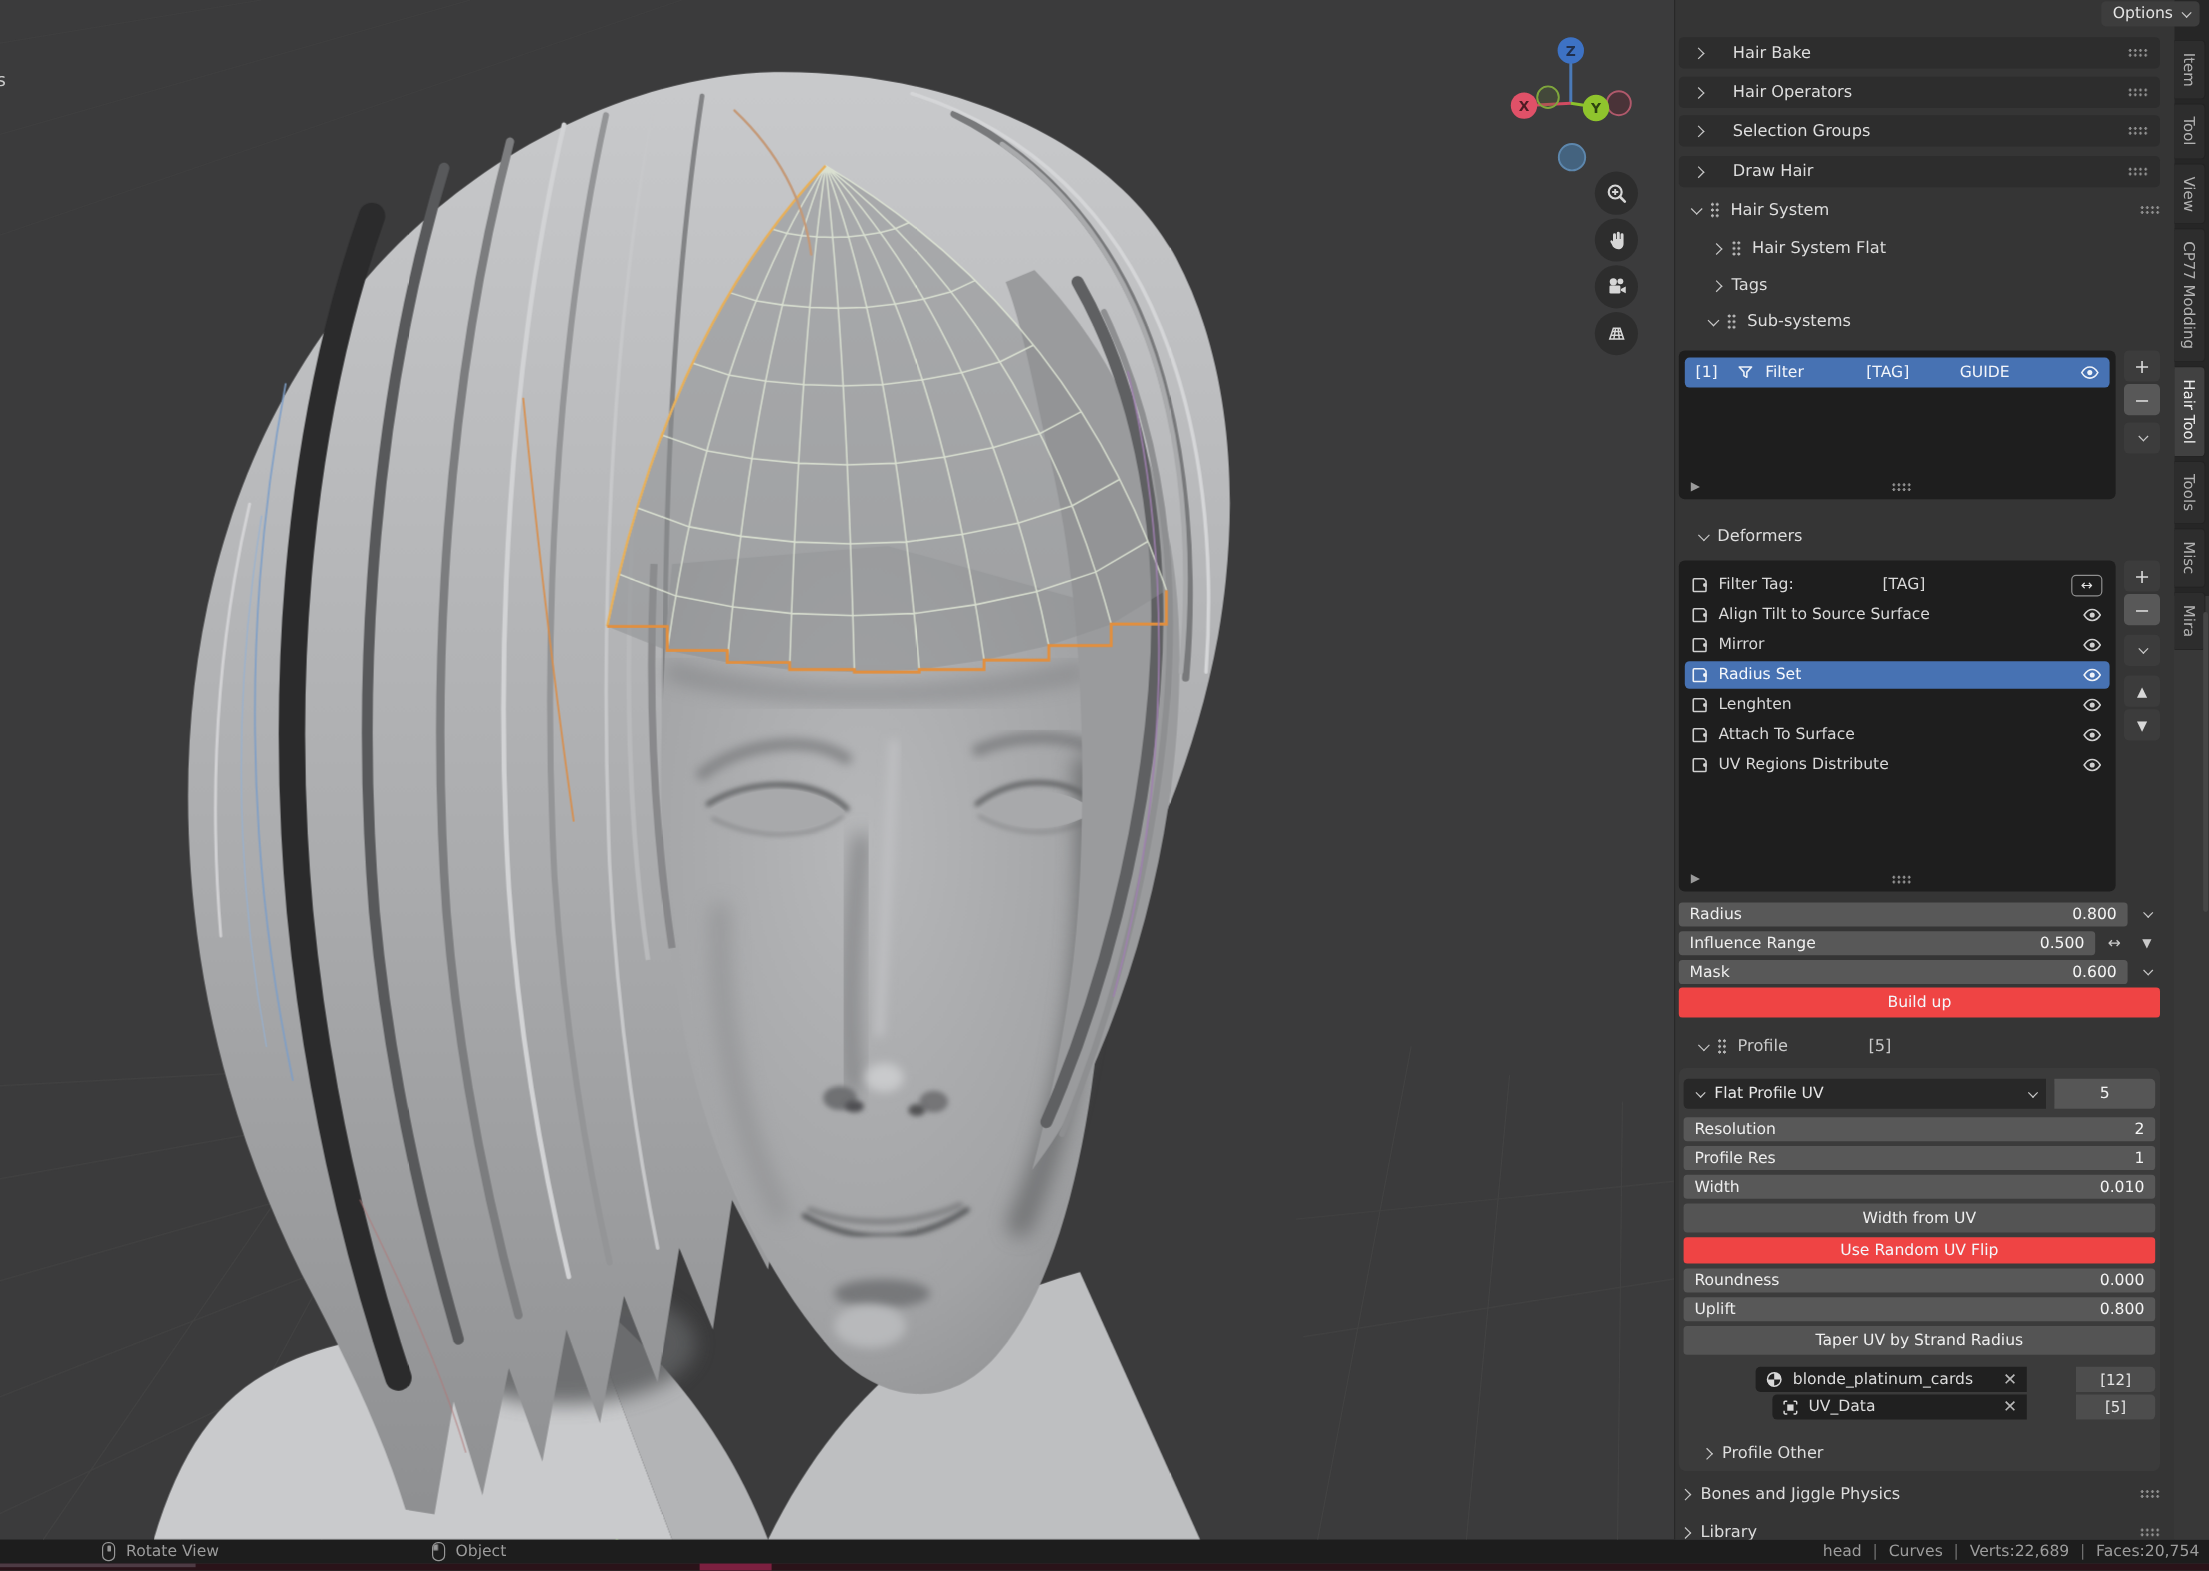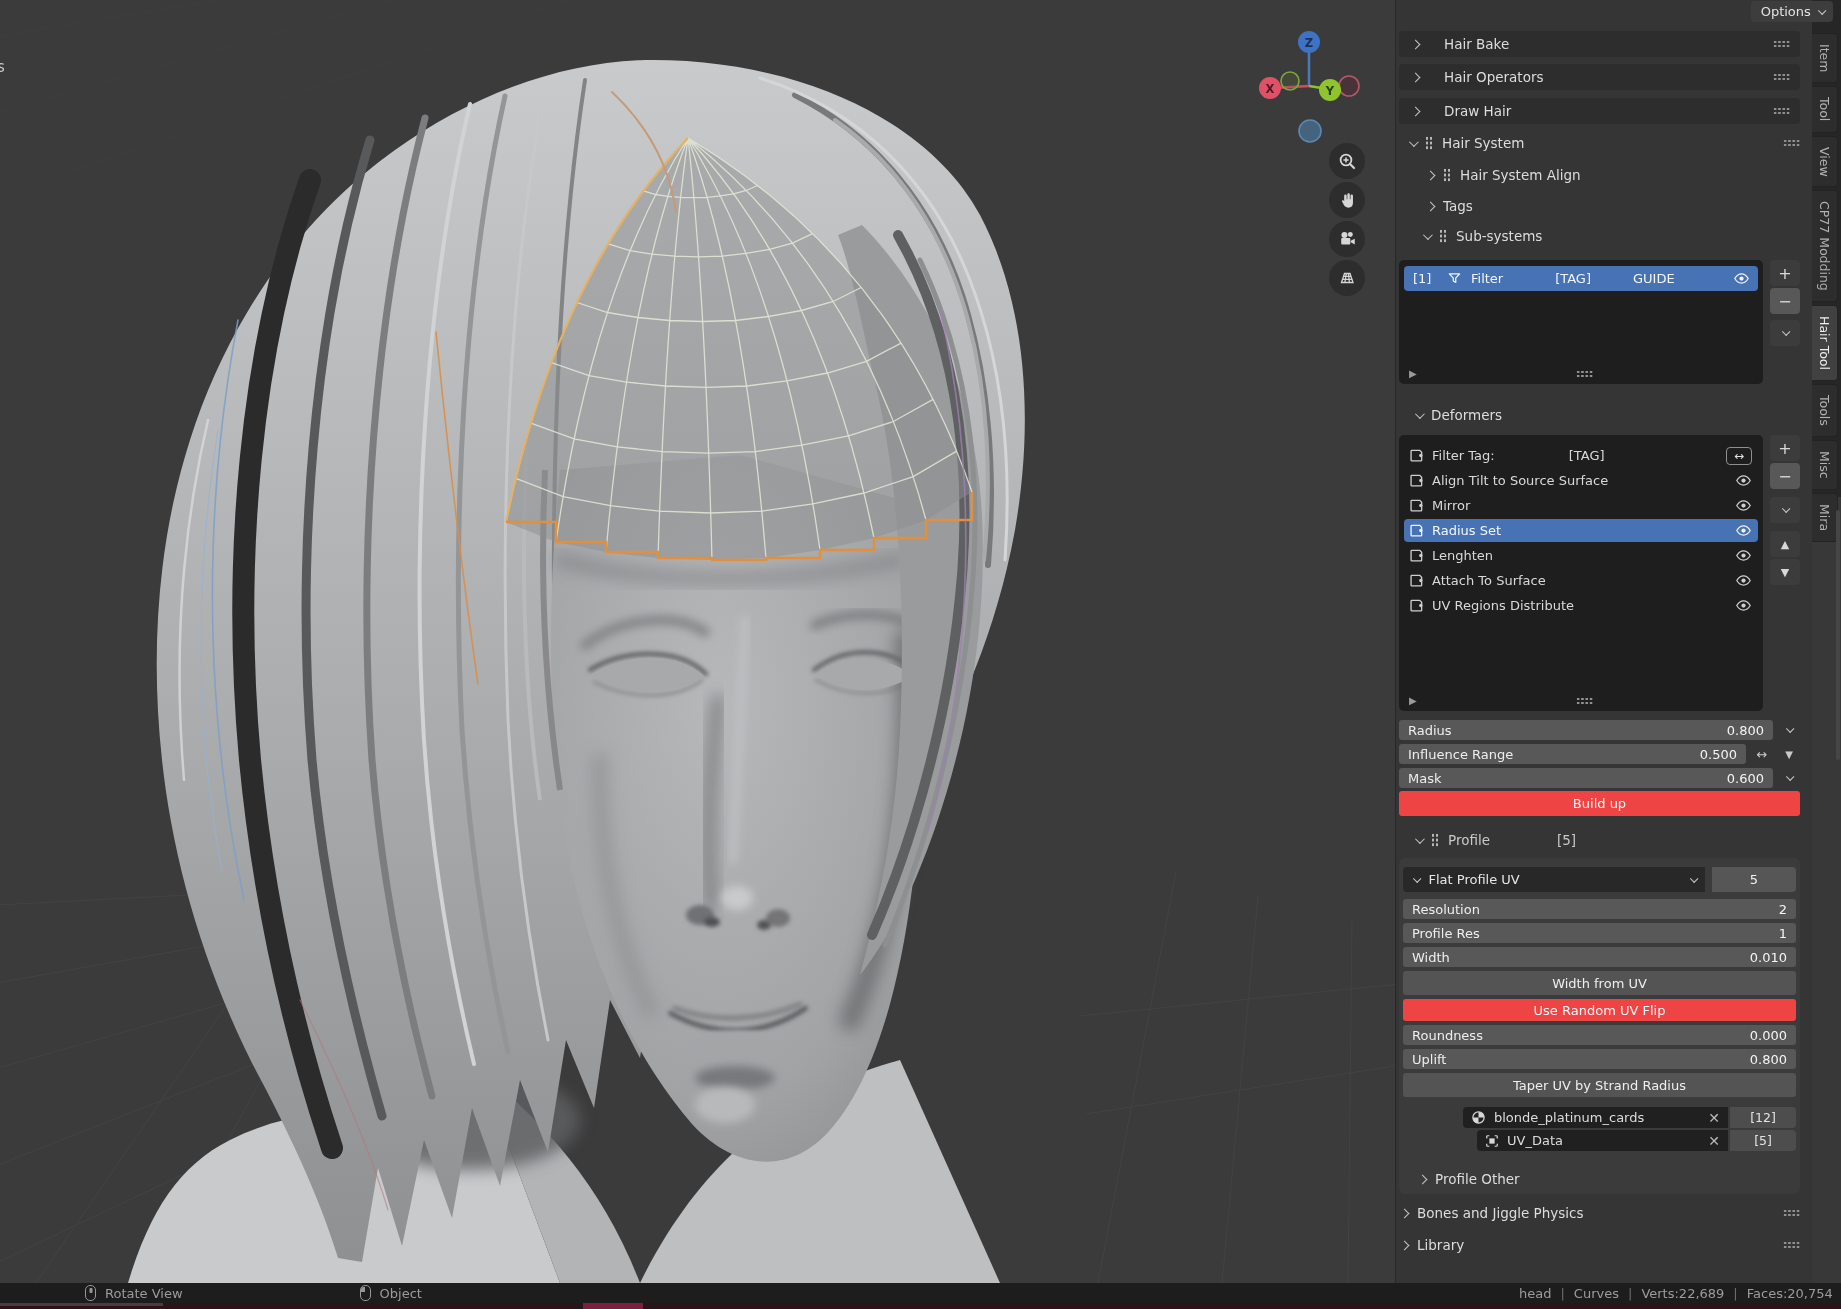--- a/index.html
+++ b/index.html
@@ -57,21 +57,21 @@
   .deco{width:22px;display:flex;align-items:center;justify-content:center;color:#c9c9c9;flex:none;}
   .btn{background:#545454;border-radius:3px;height:24px;display:flex;align-items:center;justify-content:center;
        font-size:13px;color:#eeeeee;}
   .btn.blue{background:#ef4444;color:#f4f7fb;}
   .subpanel{background:#3b3b3b;border-radius:6px;margin-top:8px;padding:9px 4px 4px 4px;}
   .dropdown{display:flex;align-items:center;gap:5px;}
   .ddmain{flex:1;background:#282828;border-radius:4px 0 0 4px;height:25px;display:flex;align-items:center;
           gap:10px;padding:0 10px;font-size:13px;color:#e6e6e6;}
   .ddval{width:84px;height:25px;background:#565656;border-radius:0 4px 4px 0;margin-left:2px;
          display:flex;align-items:center;justify-content:center;font-size:13px;color:#f2f2f2;}
-  .datarow{display:flex;align-items:center;height:21px;font-size:13px;}
+  .datarow{display:flex;align-items:center;height:21px;font-size:13px;gap:39px;}
   .namefield{flex:1;background:#202020;border-radius:4px 0 0 4px;height:21px;display:flex;
              align-items:center;gap:8px;padding:0 8px;color:#dcdcdc;}
   .namefield .x{margin-left:auto;color:#b9b9b9;font-size:14px;}
   .badgebox{width:66px;height:21px;background:#4d4d4d;border-radius:0 4px 4px 0;margin-left:2px;
             display:flex;align-items:center;justify-content:center;color:#e3e3e3;font-size:12.5px;}
 
   
   #tab-strip{position:absolute;left:1812px;top:0;width:29px;height:1283px;z-index:6;
              background:linear-gradient(180deg,#262626 0,#262626 497px,#383838 497px,#383838 100%);
              display:flex;flex-direction:column;align-items:flex-start;}
@@ -289,36 +289,41 @@
     <div class="phead">
       <span class="cr"></span>
       <span>Hair Bake</span>
       <span class="grip"></span>
     </div>
     <div class="phead m7">
       <span class="cr"></span>
       <span>Hair Operators</span>
       <span class="grip"></span>
     </div>
+    <div class="phead m6">
+      <span class="cr"></span>
+      <span>Selection Groups</span>
+      <span class="grip"></span>
+    </div>
     <div class="phead m8">
       <span class="cr"></span>
       <span>Draw Hair</span>
       <span class="grip"></span>
     </div>
 
     <div class="flatrow" style="margin-top:8px;height:22px;padding-left:10px">
       <span class="cd"></span>
       <span class="vdots"></span>
       <span>Hair System</span>
       <span class="grip"></span>
     </div>
     <div class="flatrow" style="margin-top:10px;height:22px;padding-left:28px">
       <span class="cr"></span>
       <span class="vdots"></span>
-      <span>Hair System Align</span>
+      <span>Hair System Flat</span>
     </div>
     <div class="flatrow" style="margin-top:10px;height:20px;padding-left:28px">
       <span class="cr"></span>
       <span>Tags</span>
     </div>
     <div class="flatrow" style="margin-top:10px;height:20px;padding-left:24px">
       <span class="cd"></span>
       <span class="vdots"></span>
       <span>Sub-systems</span>
     </div>

